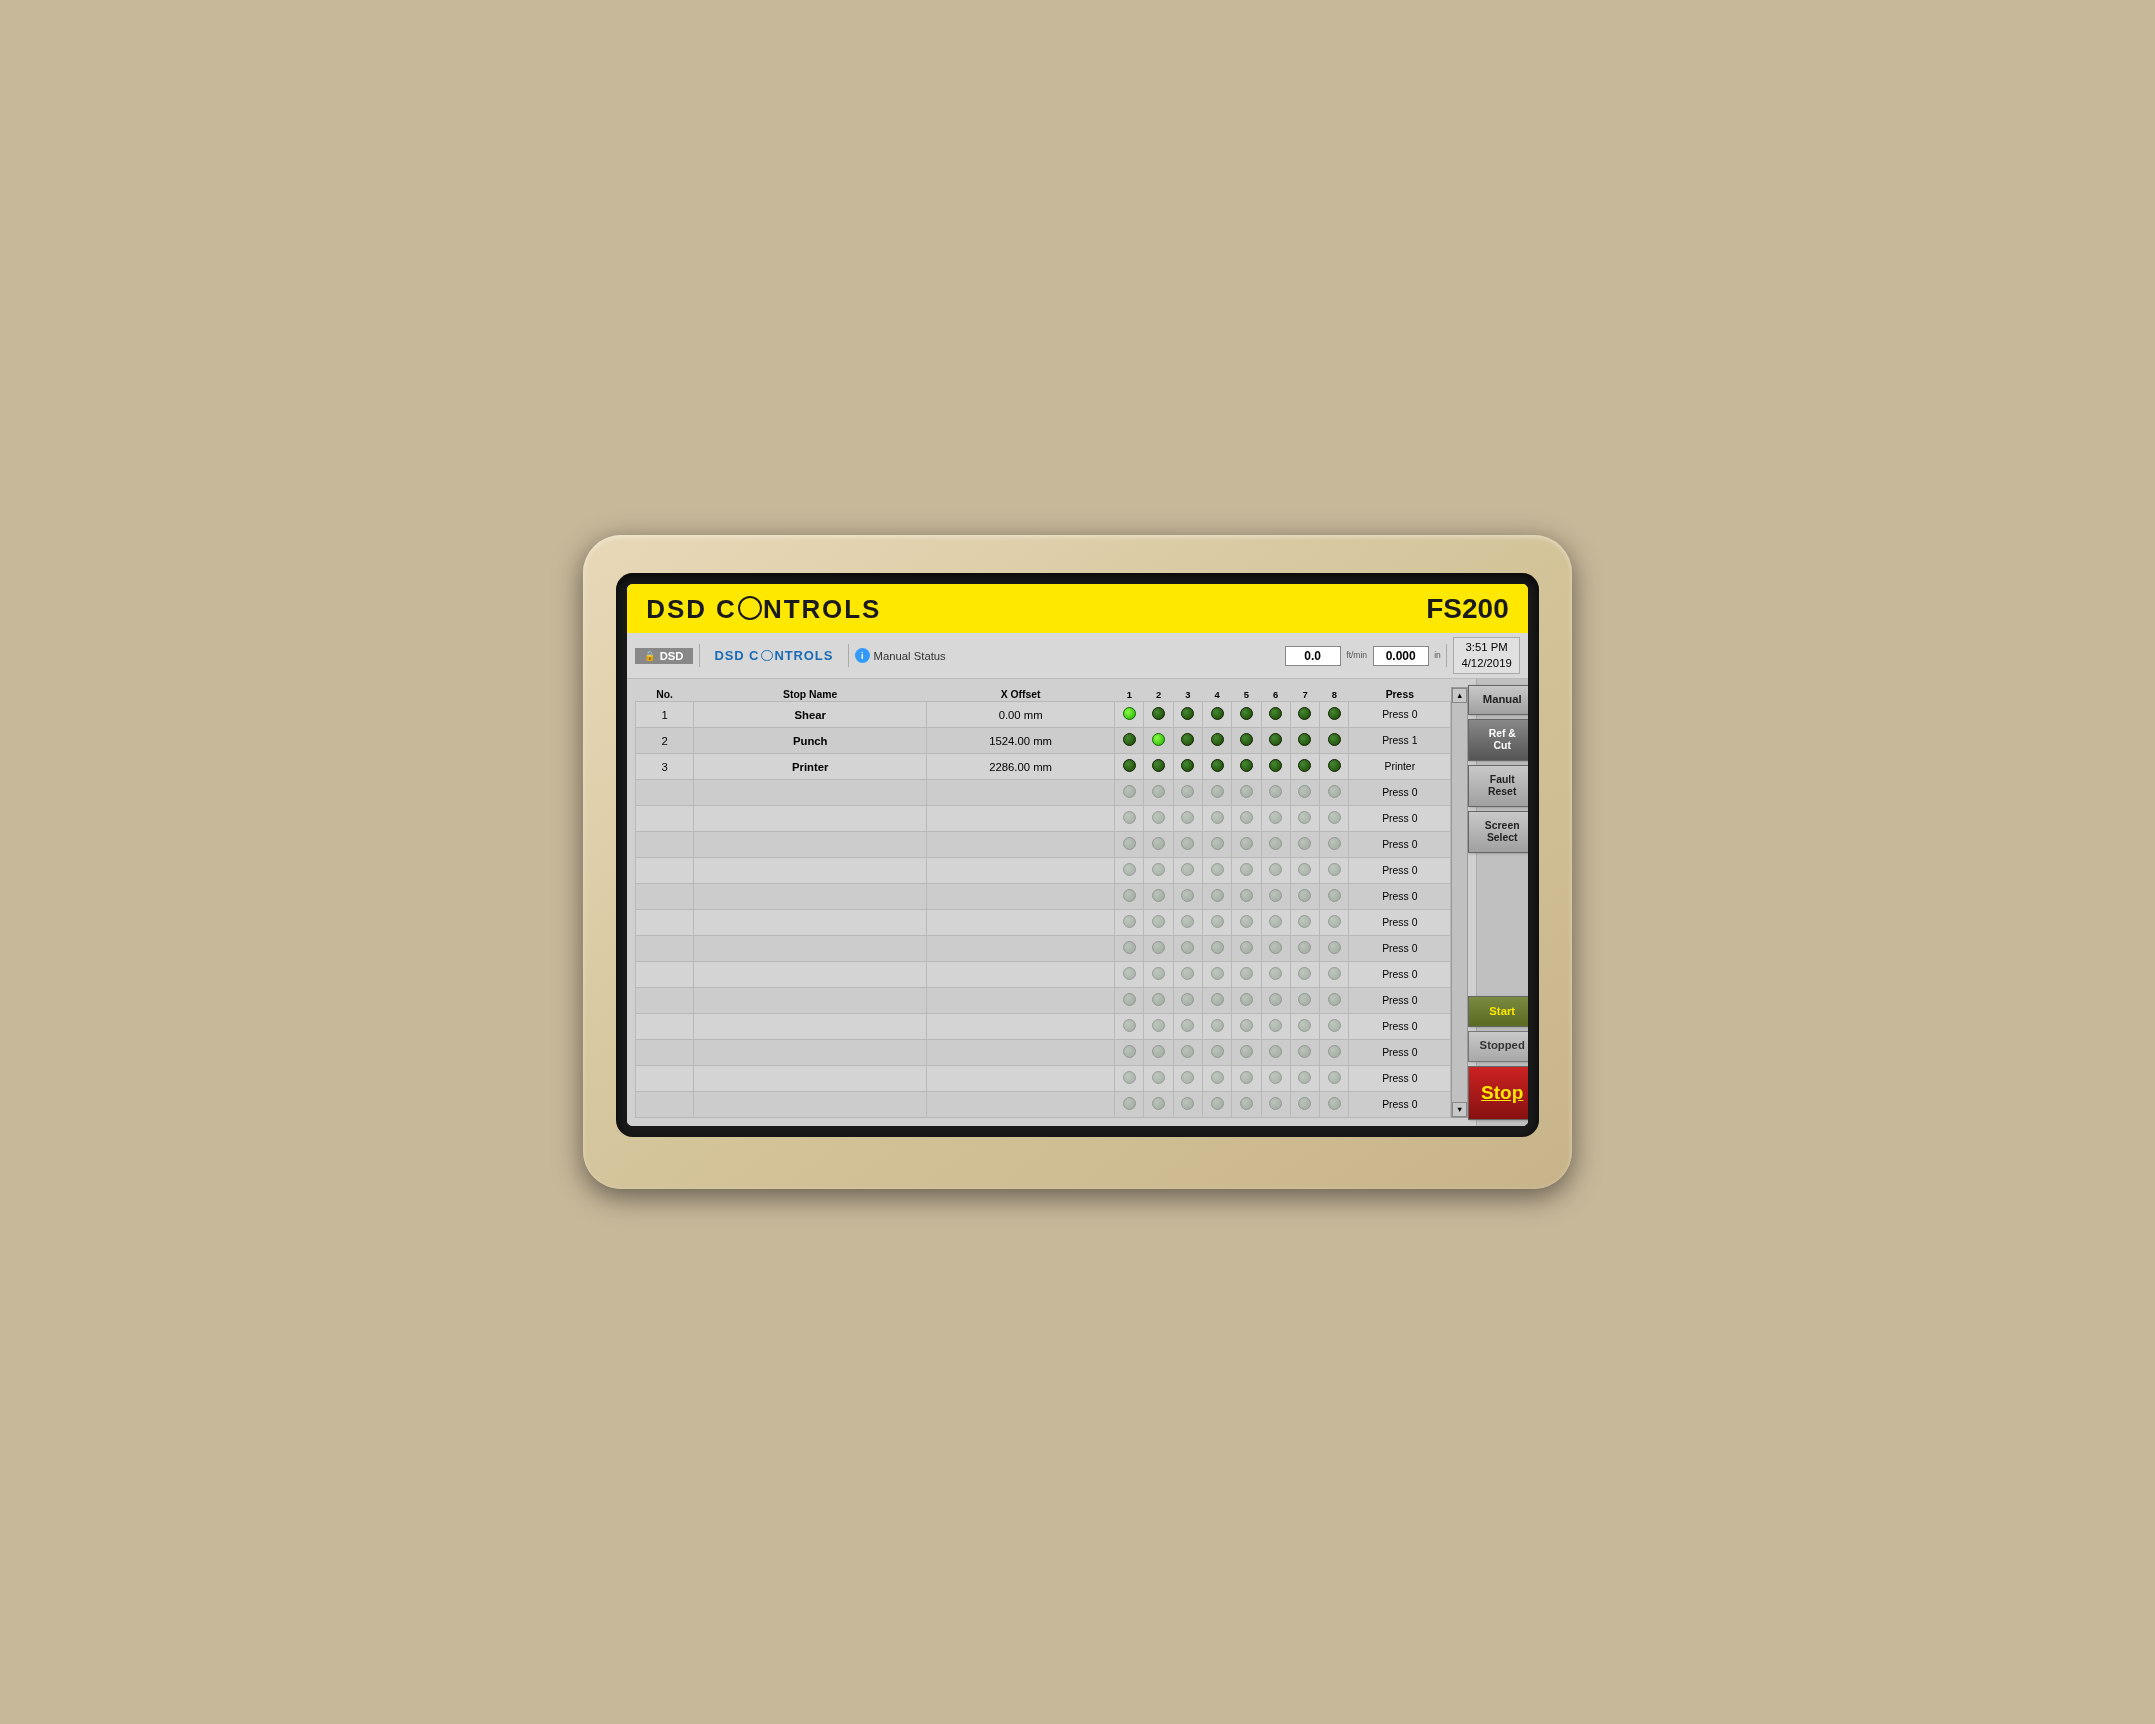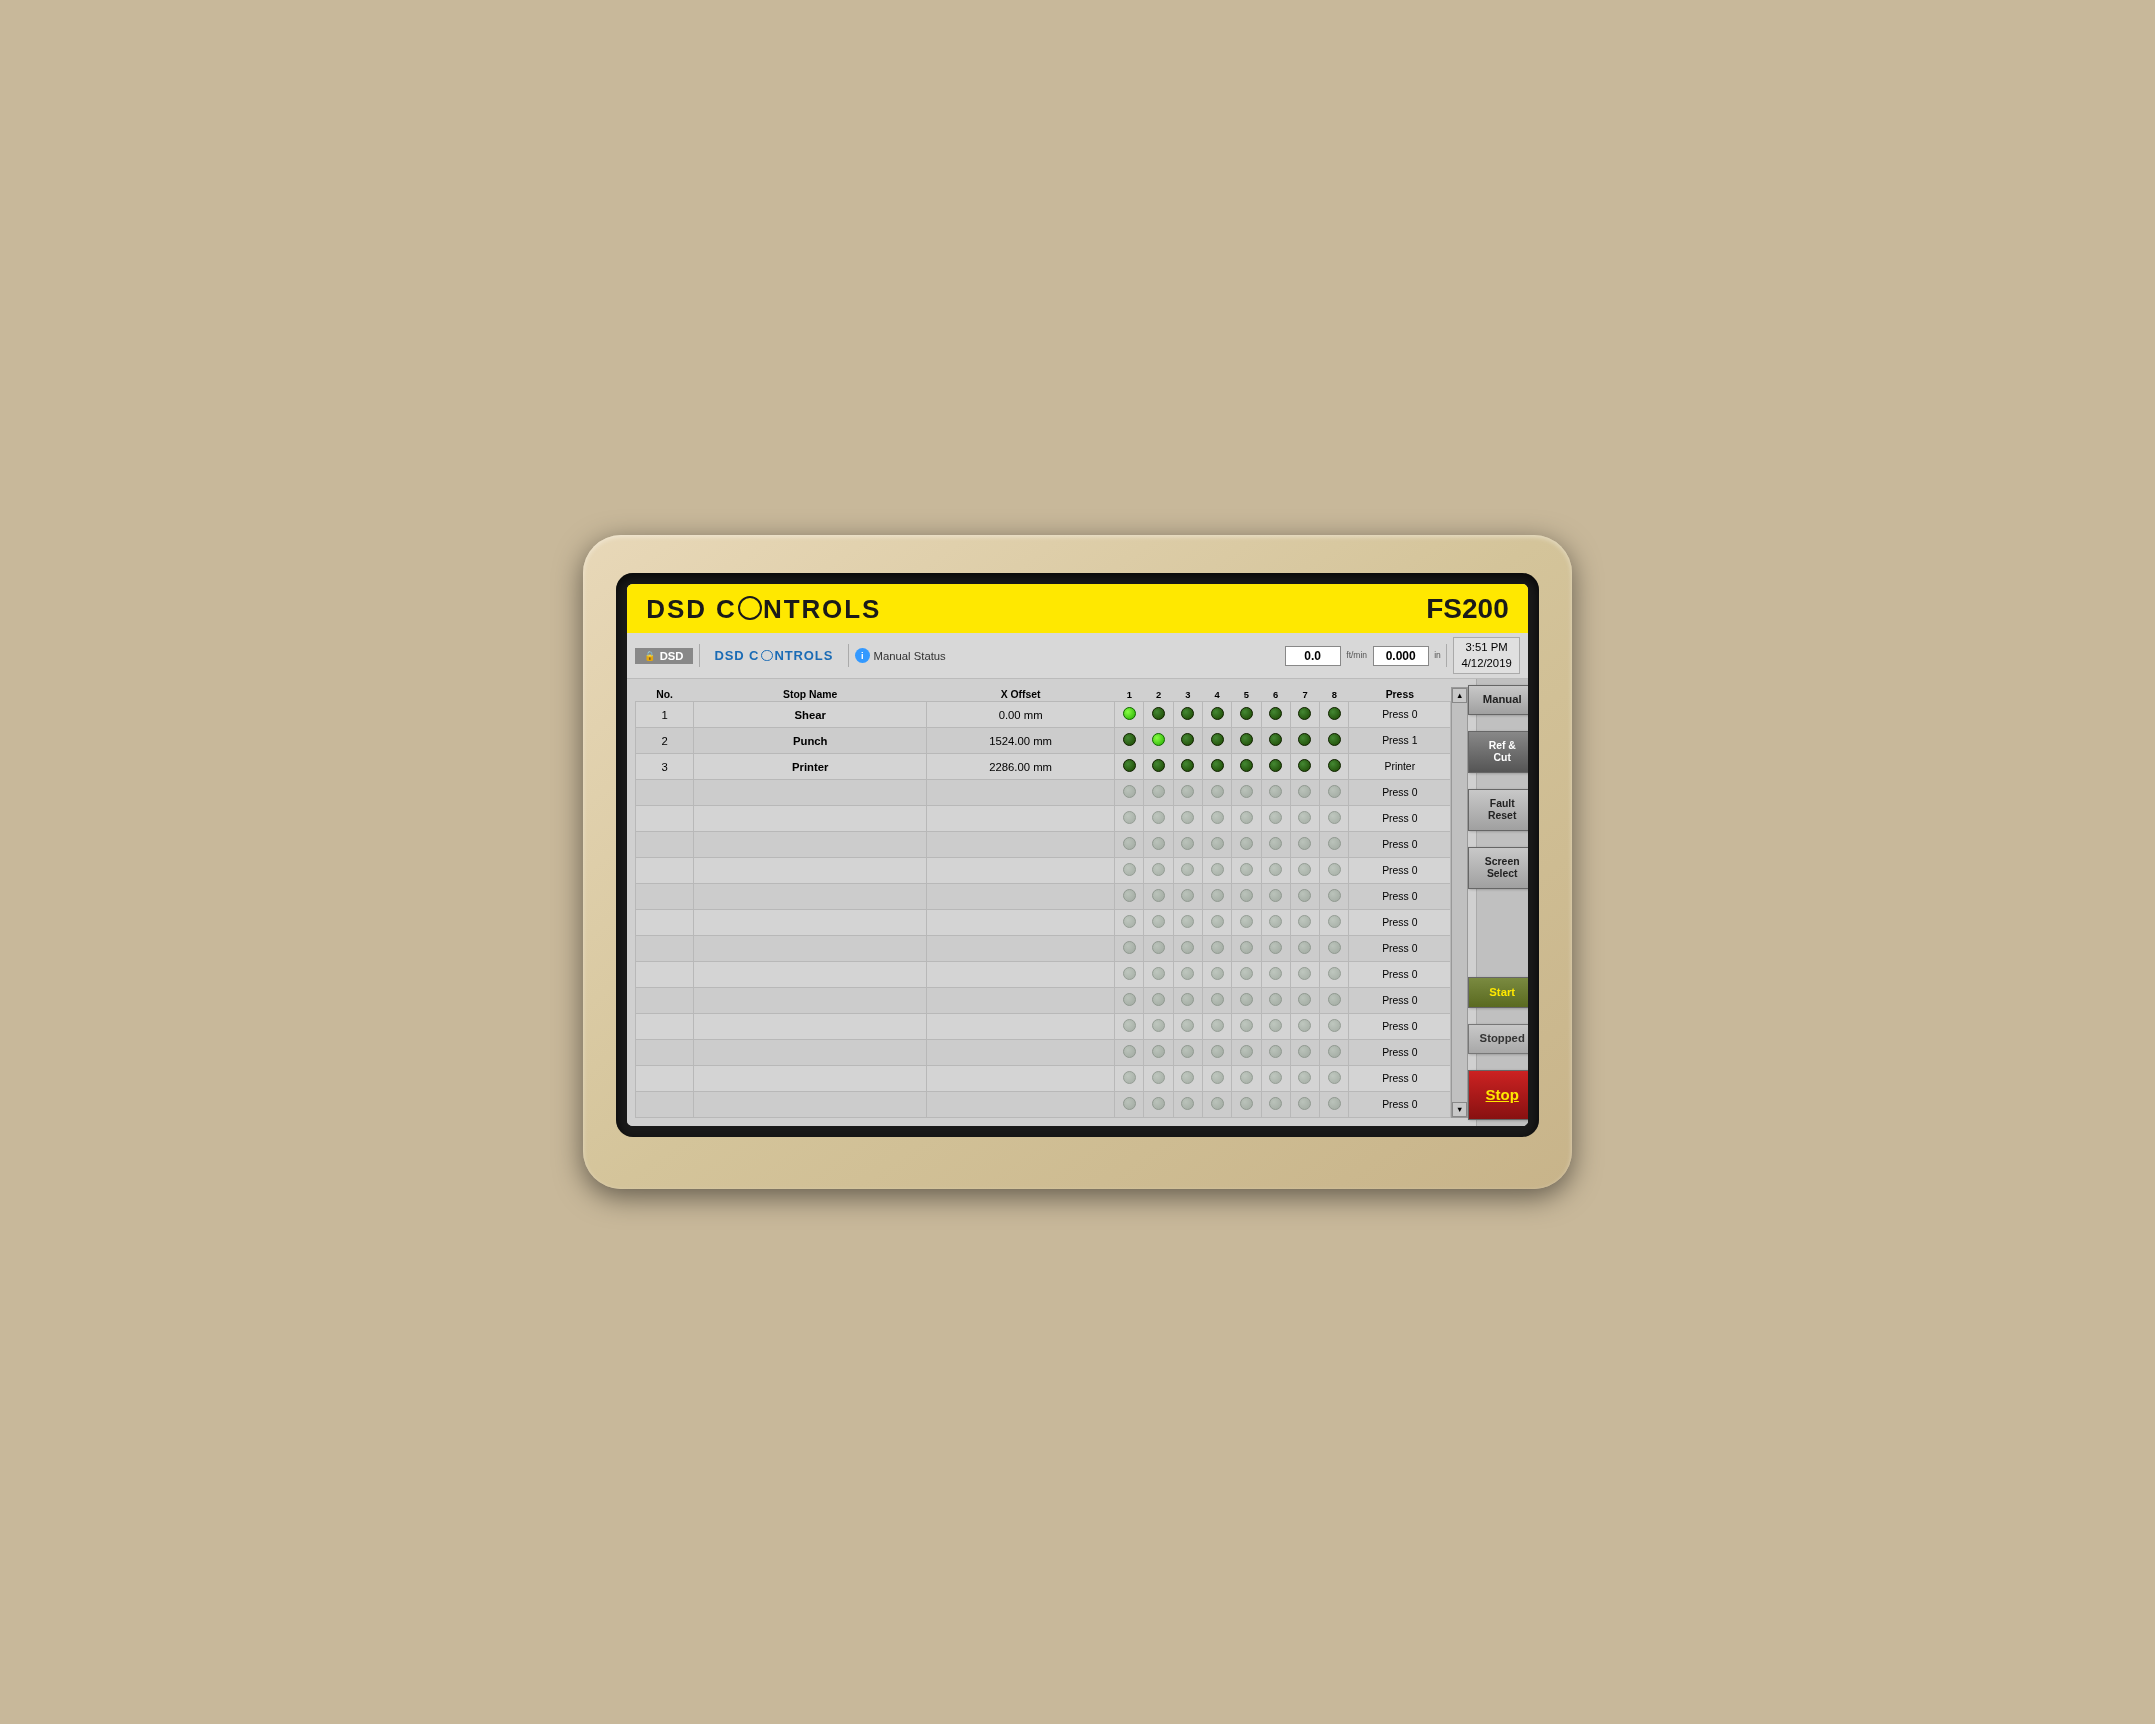--- a/index.html
+++ b/index.html
@@ -291,21 +291,21 @@
       cursor: pointer;
     }
     
     .sidebar-buttons {
       width: 52px;
       background: #c0c0c0;
       display: flex;
       flex-direction: column;
       align-items: center;
       padding: 5.6px 3.8px;
-      gap: 16px;
+      gap: 4px;
       border-left: 0.9px solid #aaa;
     }
     .side-btn {
       width: 68px;
       padding: 7.5px 3.8px;
       text-align: center;
       font-size: 11.3px;
       font-weight: bold;
       cursor: pointer;
       border: 0.9px solid #666;
@@ -325,21 +325,21 @@
       color: #FFE800;
     }
     .side-btn.light-gray-status {
       background: linear-gradient(180deg, #c8c8c8, #a8a8a8);
       color: #333;
       border-color: #777;
     }
     .side-btn.red-stop {
       background: linear-gradient(180deg, #cc2222, #881111);
       color: #FFE800;
-      font-size: 15px;
+      font-size: 19px;
       padding: 15px 3.8px;
       text-decoration: underline;
     }
     .side-spacer { flex: 1; }
     
     .toolbar-sep {
       width: 0.9px;
       height: 22.6px;
       background: #aaa;
     }

